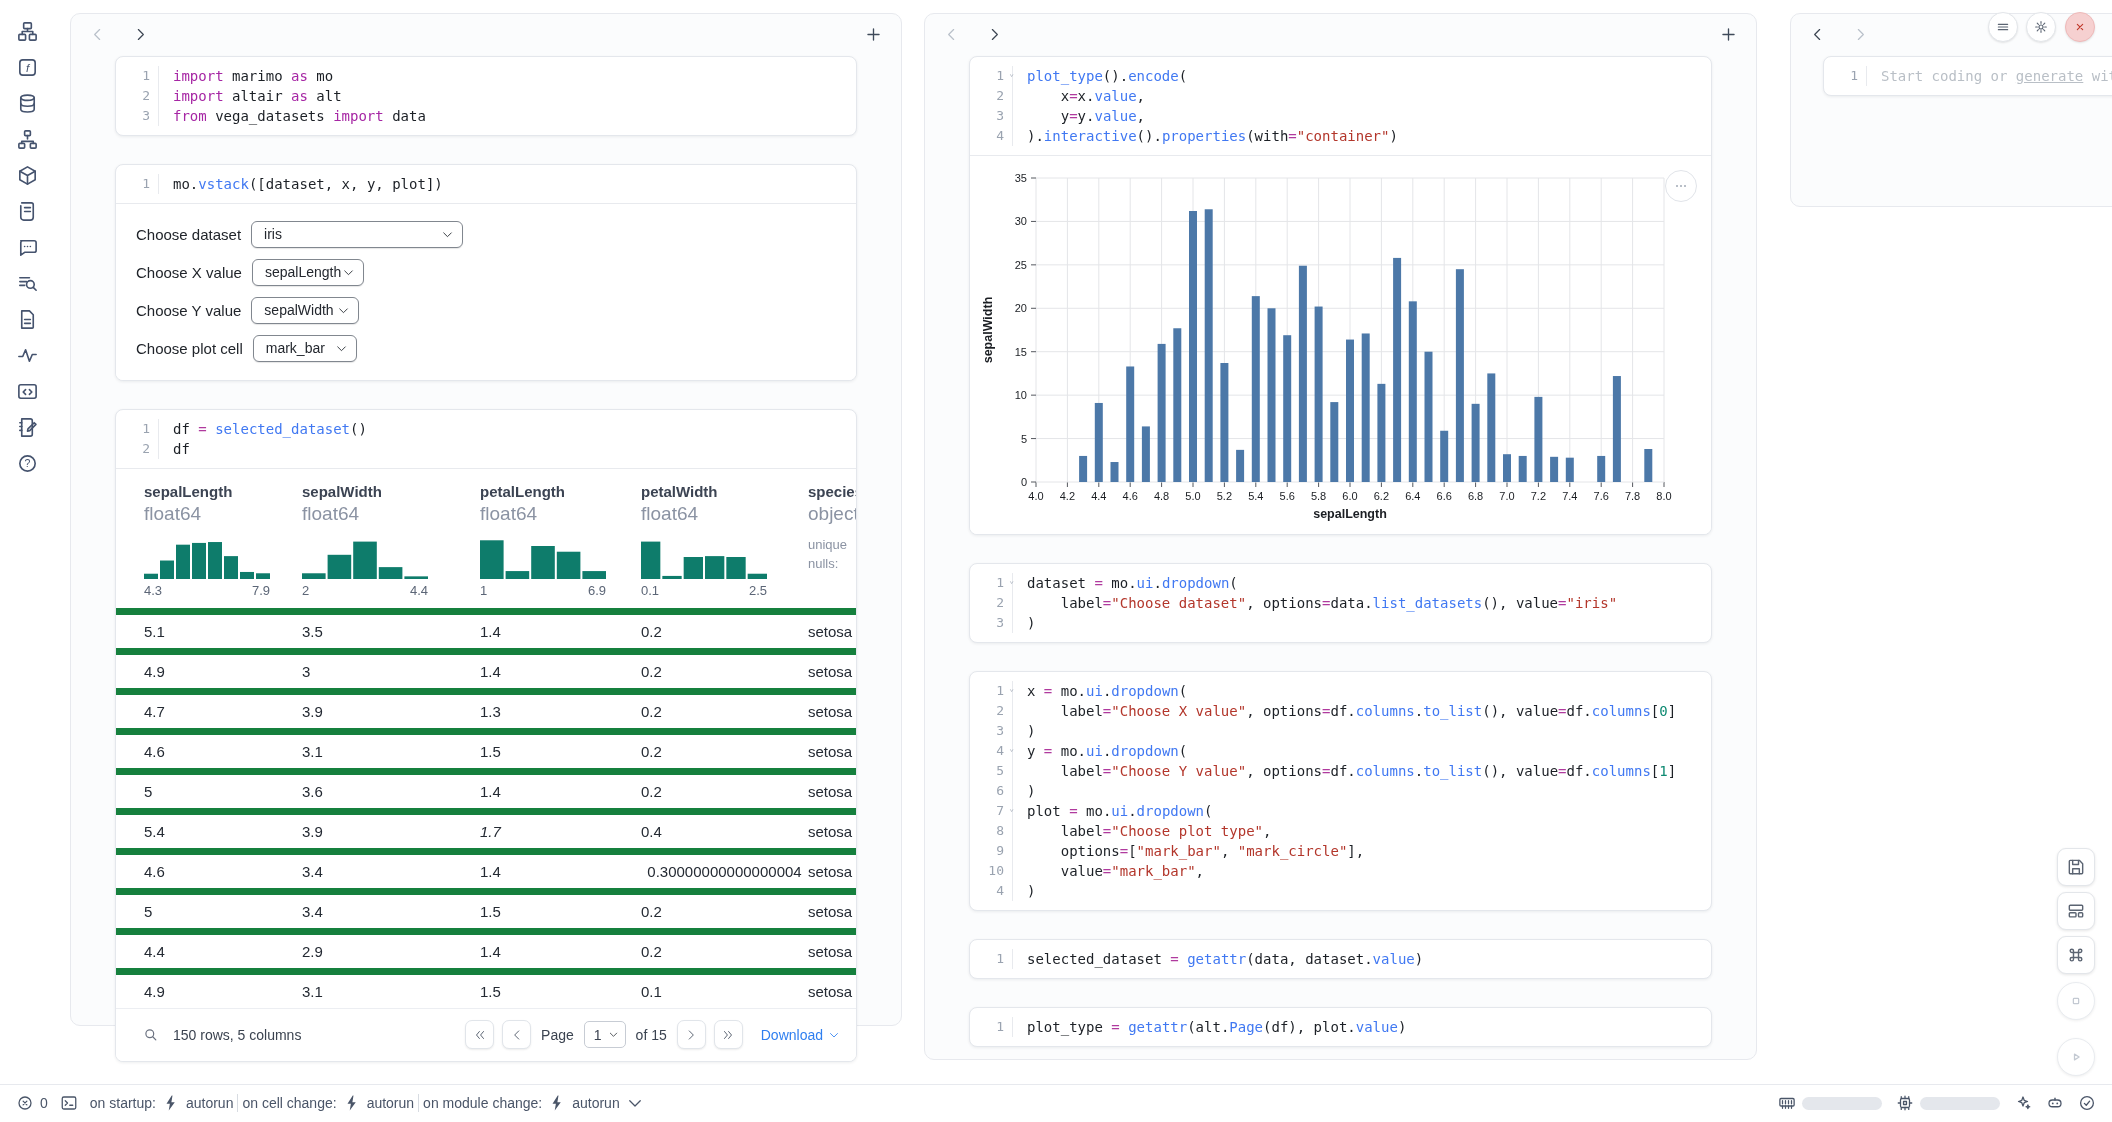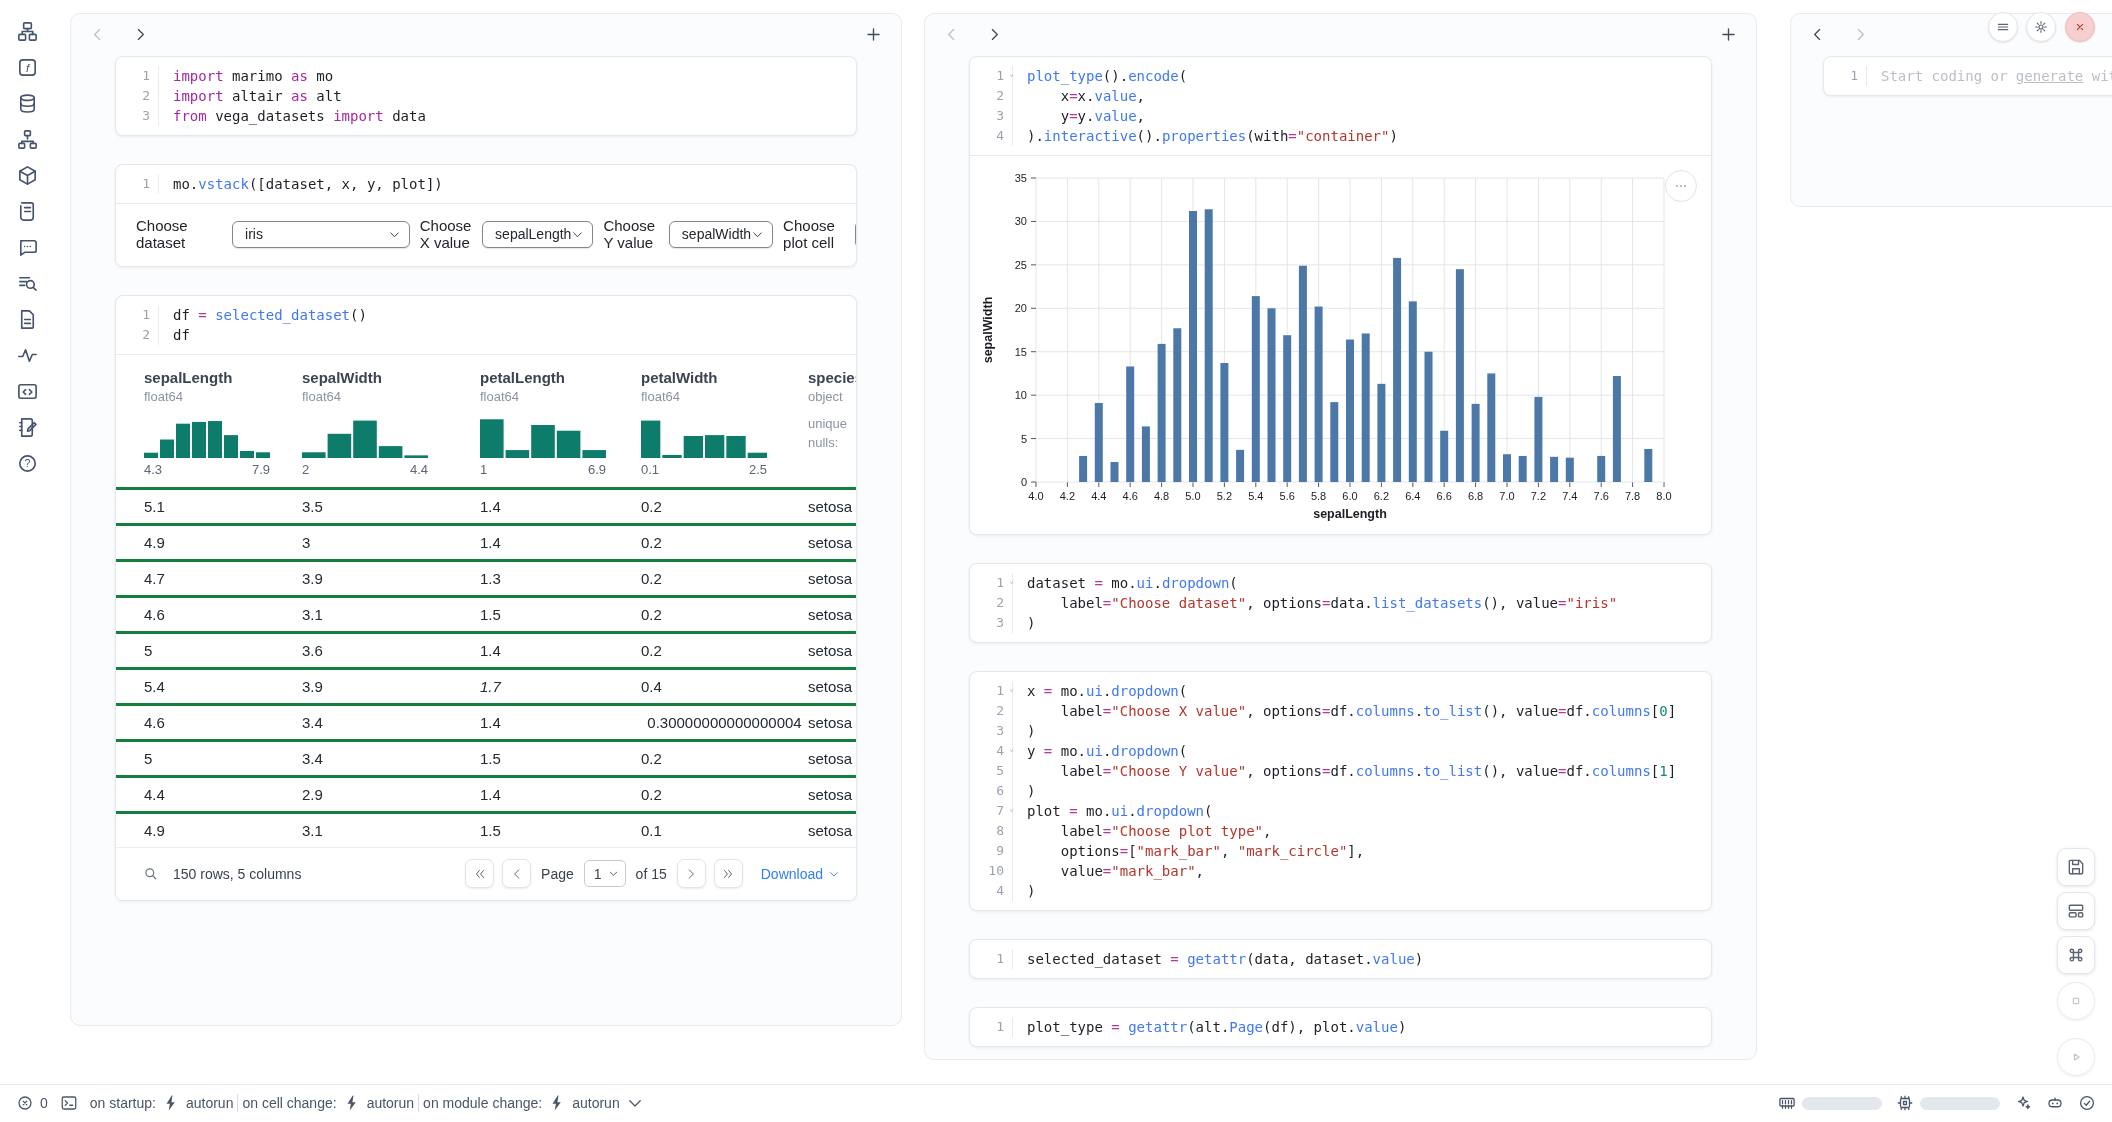--- a/index.html
+++ b/index.html
@@ -32,39 +32,39 @@
              font-size:14px;line-height:20px;color:#1c2026;}
   .gutter{flex:0 0 34px;text-align:right;color:#9aa3b0;font-size:13px;
           padding-right:8px;border-right:1px solid #e8eaee;position:relative;}
   .fold{position:absolute;right:-2px;top:4px;font-size:8px;color:#aab1bd;line-height:8px;}
   .code-text{padding-left:14px;white-space:pre;}
   .tk-k{color:#a626a4;}.tk-f{color:#4078f2;}.tk-s{color:#b3362b;}
   .tk-o{color:#b03a9e;}.tk-n{color:#0e8a72;}
   .output{border-top:1px solid #e8eaee;background:#fff;}
 
   
-  .dd-form{padding:16px 20px 18px 20px;display:flex;flex-direction:row;gap:10px;}
+  .dd-form{padding:16px 20px 18px 20px;display:flex;flex-direction:column;gap:10px;}
   .dd-row{display:flex;align-items:center;gap:10px;height:28px;font-size:15px;color:#21252b;}
   .dd-select{height:27px;border:1px solid #81878f;border-radius:6px;background:#fff;
              display:flex;align-items:center;justify-content:space-between;
              padding:0 8px 0 12px;font-size:14px;color:#23272e;cursor:pointer;
              box-shadow:0 1px 1px rgba(0,0,0,.10);box-sizing:border-box;}
   .dd-select .i{width:13px;height:13px;color:#2c3138;}
 
   
   .tbl-head{display:flex;padding:14px 0 10px 28px;}
   .tbl-col{overflow:hidden;}
   .col-name{font-weight:bold;color:#3c4453;font-size:15px;}
-  .col-type{color:#8b93a3;font-size:13px;margin-top:3px;}
+  .col-type{color:#8b93a3;font-size:19px;margin-top:3px;}
   .hist{margin-top:10px;display:block;}
   .range{display:flex;justify-content:space-between;width:126px;color:#5c6677;
          font-size:13px;margin-top:4px;}
   .meta-line{color:#8b93a3;font-size:13px;line-height:19px;}
   .tbl-row{display:flex;padding-left:28px;height:33px;align-items:center;
-           border-top:3px solid #15803d;font-size:15px;color:#242a33;}
+           border-top:7px solid #15803d;font-size:15px;color:#242a33;}
   .tbl-footer{display:flex;align-items:center;padding:11px 16px 12px 26px;
               border-top:1px solid #eceef2;gap:8px;font-size:14px;color:#3b4350;}
   .tbl-footer .search-i{width:17px;height:17px;color:#6b7280;margin-right:6px;}
   .tbl-summary{flex:1;}
   .pg-btn{width:27px;height:27px;border:1px solid #e1e5ea;border-radius:7px;background:#fff;
           box-shadow:0 1px 2px rgba(0,0,0,.08);display:flex;align-items:center;
           justify-content:center;color:#5b6472;cursor:pointer;}
   .pg-btn .i{width:14px;height:14px;}
   .page-select{height:25px;border:1px solid #c7ccd4;border-radius:5px;background:#fff;
                display:flex;align-items:center;gap:6px;padding:0 6px 0 9px;cursor:pointer;}

